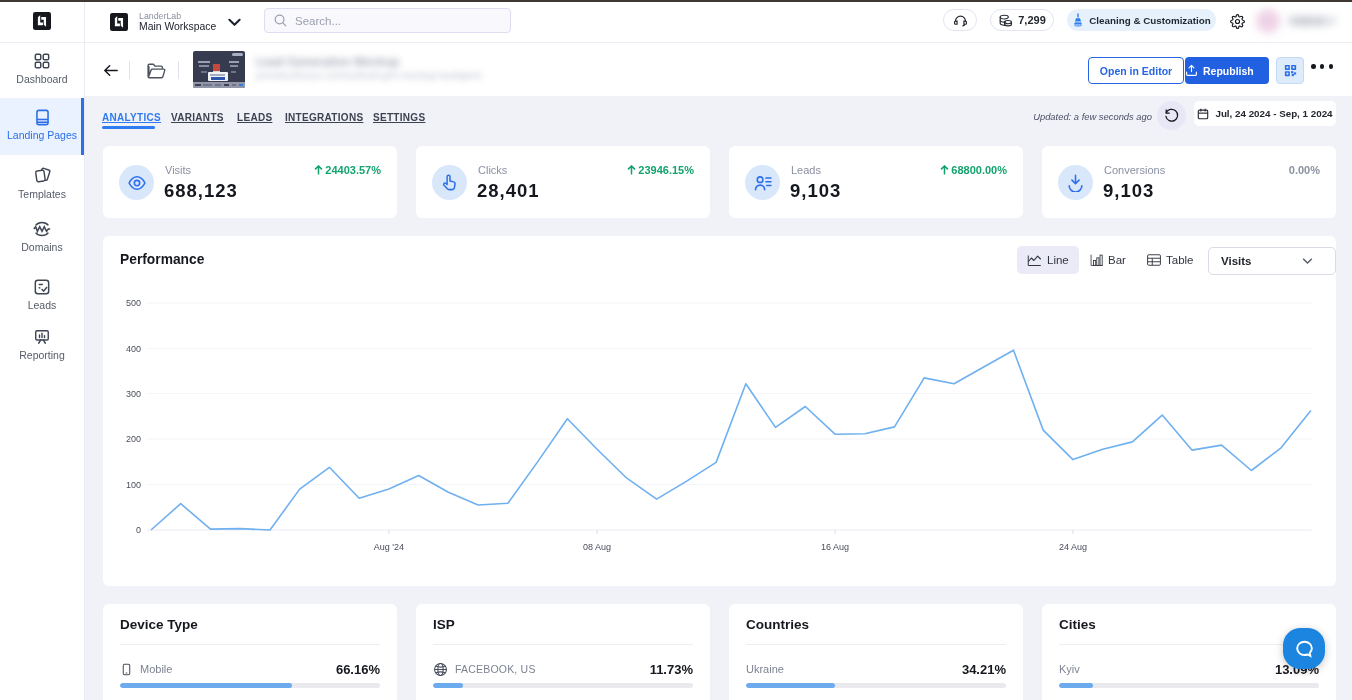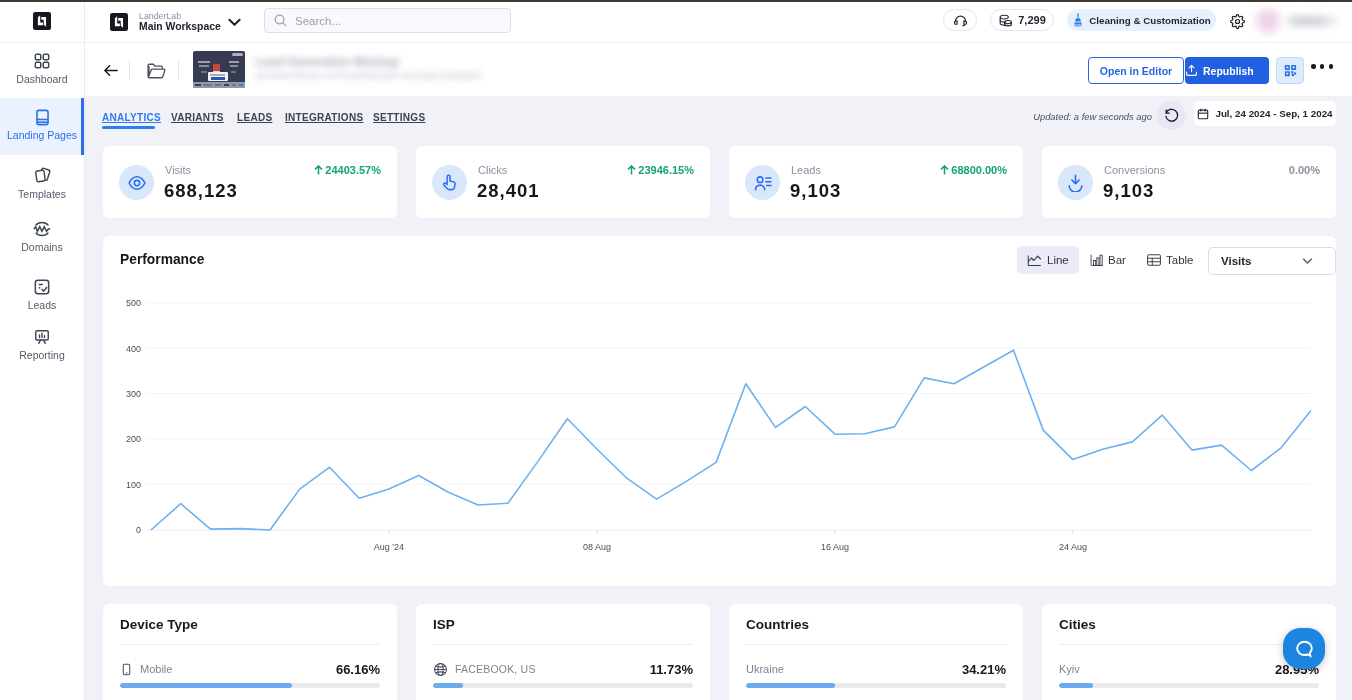--- a/index.html
+++ b/index.html
@@ -23,21 +23,21 @@
 
   .navitem { position:absolute; left:0; width:84px; text-align:center; color:#555b68; }
   .navitem .lbl { font-size:10.5px; color:#555b68; margin-top:2px; }
   .navitem svg { margin:0 auto; }
   #nav-active { left:0; top:98px; width:84px; height:57px; background:#e9f2fe; position:absolute; }
   #nav-active-bar { left:81px; top:98px; width:3px; height:57px; background:#2e6fe9; position:absolute; }
 
   
   #wslogo { left:110px; top:13px; }
   #ws-name { left:139px; top:11px; font-size:8.8px; color:#8b90a2; }
-  #ws-main { left:139px; top:21px; font-size:10.4px; font-weight:bold; color:#20242e; white-space:nowrap; }
+  #ws-main { left:139px; top:21px; font-size:10.4px; font-weight:normal; color:#20242e; white-space:nowrap; }
 
   
   #search { left:264px; top:8px; width:247px; height:25px; background:#f8f8fd; border:1px solid #dcdeef; border-radius:4px; display:flex; align-items:center; padding-left:8px; }
   #search span { color:#9ba0b0; font-size:11.5px; margin-left:7px; }
 
   .pill { position:absolute; top:9px; height:22px; border:1px solid #e3e5f2; border-radius:11px; background:#fff; display:flex; align-items:center; justify-content:center; }
   #pill-credits { left:990px; width:64px; gap:5px; font-size:11px; font-weight:bold; color:#23272f; }
   #pill-head { left:943px; width:34px; }
   #pill-clean { left:1067px; width:149px; background:#e7f1fc; border:none; gap:5px; font-size:9.8px; font-weight:bold; color:#1d2633; white-space:nowrap; }
 
@@ -438,21 +438,21 @@
     </div>
   <div class="track">
       <div class="fill" style="width:34.21%"></div>
     </div>
 </div>
 <div class="card bcard" style="left:1042px;">
   <h3>Cities</h3>
     <div class="div"></div>
   <div class="brow">
       <span class="nm">Kyiv</span>
-      <span class="pct">28.95%</span>
+      <span class="pct">13.09%</span>
     </div>
   <div class="track">
       <div class="fill" style="width:13.09%"></div>
     </div>
 </div>
 
 <div class="abs" id="chat">
   <svg width="23" height="22" viewBox="0 0 24 24" fill="none" stroke="#fff" stroke-width="2.1">
       <path d="M4 11.3 a8 7.3 0 0 1 16 0 c0 1.9 -.8 3.6 -2.2 4.9 L18.4 19.6 15.5 18 c-1.1 .4 -2.3 .6 -3.5 .6 a8 7.3 0 0 1 -8 -7.3z"></path>
     </svg>

